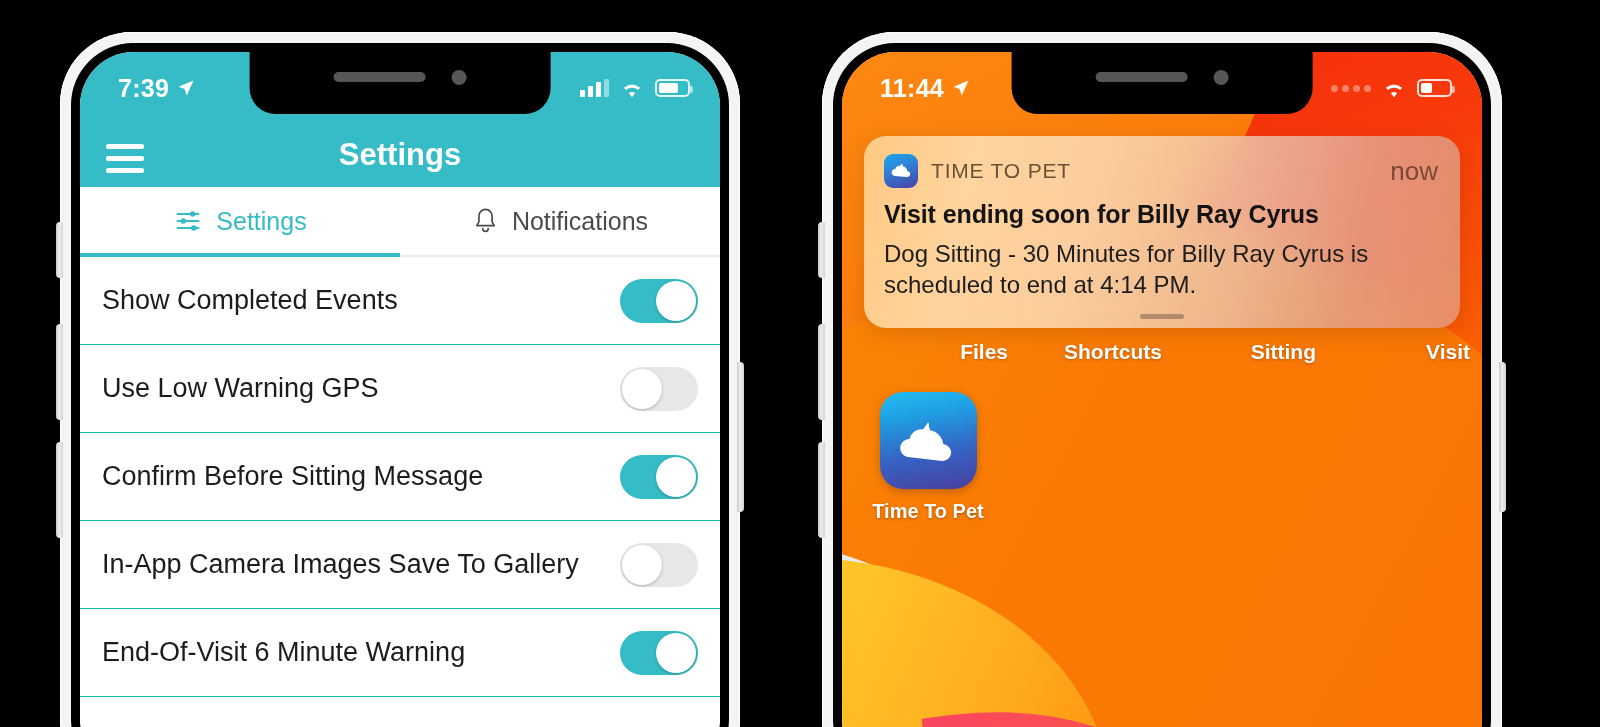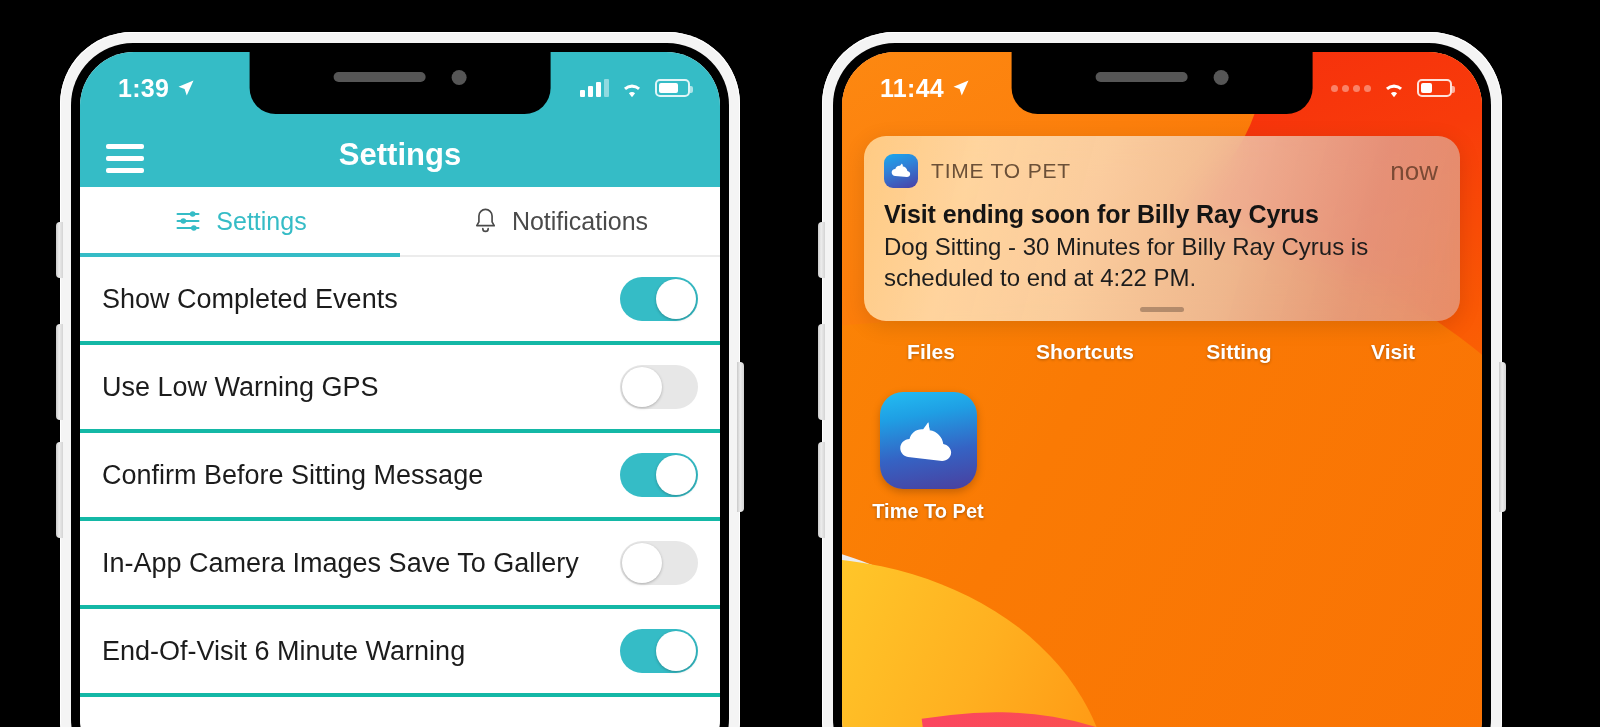--- a/index.html
+++ b/index.html
@@ -136,21 +136,21 @@
   .tab svg { display: block; }
 
   .settings-list {
     position: absolute; top: 205px; left: 0; right: 0; bottom: 0;
     background: #fff; overflow: hidden;
   }
   .srow {
     height: 88px;
     display: flex; align-items: center; justify-content: space-between;
     padding: 0 22px 0 22px;
-    border-bottom: 4px solid #14b8a6;
+    border-bottom: 1px solid #14b8a6;
     cursor: pointer;
   }
   .srow-label { font-size: 27px; color: #1c1c1c; }
 
   .toggle {
     position: relative; width: 78px; height: 44px;
     border-radius: 22px; flex: 0 0 auto; cursor: pointer;
     transition: background .15s;
   }
   .toggle.on  { background: #35bcc6; }
@@ -230,35 +230,35 @@
     display: flex; align-items: center; justify-content: center;
     overflow: hidden;
   }
   .banner-appname {
     font-size: 21px; letter-spacing: .8px;
     color: #6b5038; font-weight: normal;
   }
   .banner-time { margin-left: auto; font-size: 26px; color: #7b4a35; }
   .banner-title {
     font-size: 25px; font-weight: bold; color: #141414;
-    margin-bottom: 3px; letter-spacing: -.1px;
+    margin-bottom: 10px; letter-spacing: -.1px;
   }
   .banner-body { font-size: 24px; color: #1d1d1d; line-height: 1.28; }
   .banner-grabber {
     position: absolute; bottom: 9px; left: 50%; transform: translateX(-50%);
     width: 44px; height: 5px; border-radius: 3px; background: rgba(90,70,55,.42);
   }
 
   
   .folder-row {
     position: absolute; top: 288px; left: 0; right: 0;
     display: flex; z-index: 10; padding: 0 12px;
   }
   .folder-row span {
-    flex: 1; text-align: center;
+    flex: 1; text-align: right;
     color: #fff; font-size: 21px; font-weight: bold;
     text-shadow: 0 1px 3px rgba(0,0,0,.28);
   }
 
   
   .app-grid { position: absolute; top: 340px; left: 30px; right: 30px; z-index: 10; }
   .app-cell { width: 112px; display: flex; flex-direction: column; align-items: center; gap: 11px; cursor: pointer; }
   .app-icon {
     width: 97px; height: 97px; border-radius: 23px;
     background: linear-gradient(170deg, #23bdf2 0%, #1f9fe4 26%, #3563c4 62%, #4a3f9e 100%);
@@ -290,21 +290,21 @@
           <div class="hamburger">
             <i></i>
               <i></i>
               <i></i>
           </div>
           <div class="appbar-title">Settings</div>
         </div>
 
         <div class="statusbar">
           <div class="sb-left">
-            <span>1:39</span>
+            <span>7:39</span>
             <svg class="loc-arrow" viewBox="0 0 24 24">
               <path d="M21 3 L3 10.6 L10.3 13.1 L12.9 21 Z" fill="#ffffff"></path>
             </svg>
           </div>
           <div class="sb-spacer"></div>
           <div class="sb-right">
             <span class="bars">
                 <i></i>
                 <i></i>
                 <i></i>
@@ -441,21 +441,21 @@
             <span class="banner-appicon">
               <svg width="26" height="26" viewBox="0 0 64 64">
                 <path d="M18 44c-5 0-9-3.6-9-8.4s4-8.6 9-8.4c1-5.6 6-9.2 11.6-8.2l4.6-5.4 1.2 6.6c6.6.6 11.6 5.6 12.4 11.8 4 .8 6.8 4 6.8 7.6 0 4.2-3.6 7.4-8 7.4Z" fill="#ffffff"></path>
                 <path d="M31 20.4 35.6 15l1.2 6.6c-2.2-.6-4-1-5.8-1.2Z" fill="#ffffff"></path>
               </svg>
             </span>
             <span class="banner-appname">TIME TO PET</span>
             <span class="banner-time">now</span>
           </div>
           <div class="banner-title">Visit ending soon for Billy Ray Cyrus</div>
-          <div class="banner-body">Dog Sitting - 30 Minutes for Billy Ray Cyrus is scheduled to end at 4:22 PM.</div>
+          <div class="banner-body">Dog Sitting - 30 Minutes for Billy Ray Cyrus is scheduled to end at 4:14 PM.</div>
           <div class="banner-grabber"></div>
         </div>
 
         <div class="folder-row">
           <span>Files</span>
           <span>Shortcuts</span>
           <span>Sitting</span>
           <span>Visit</span>
         </div>
 

